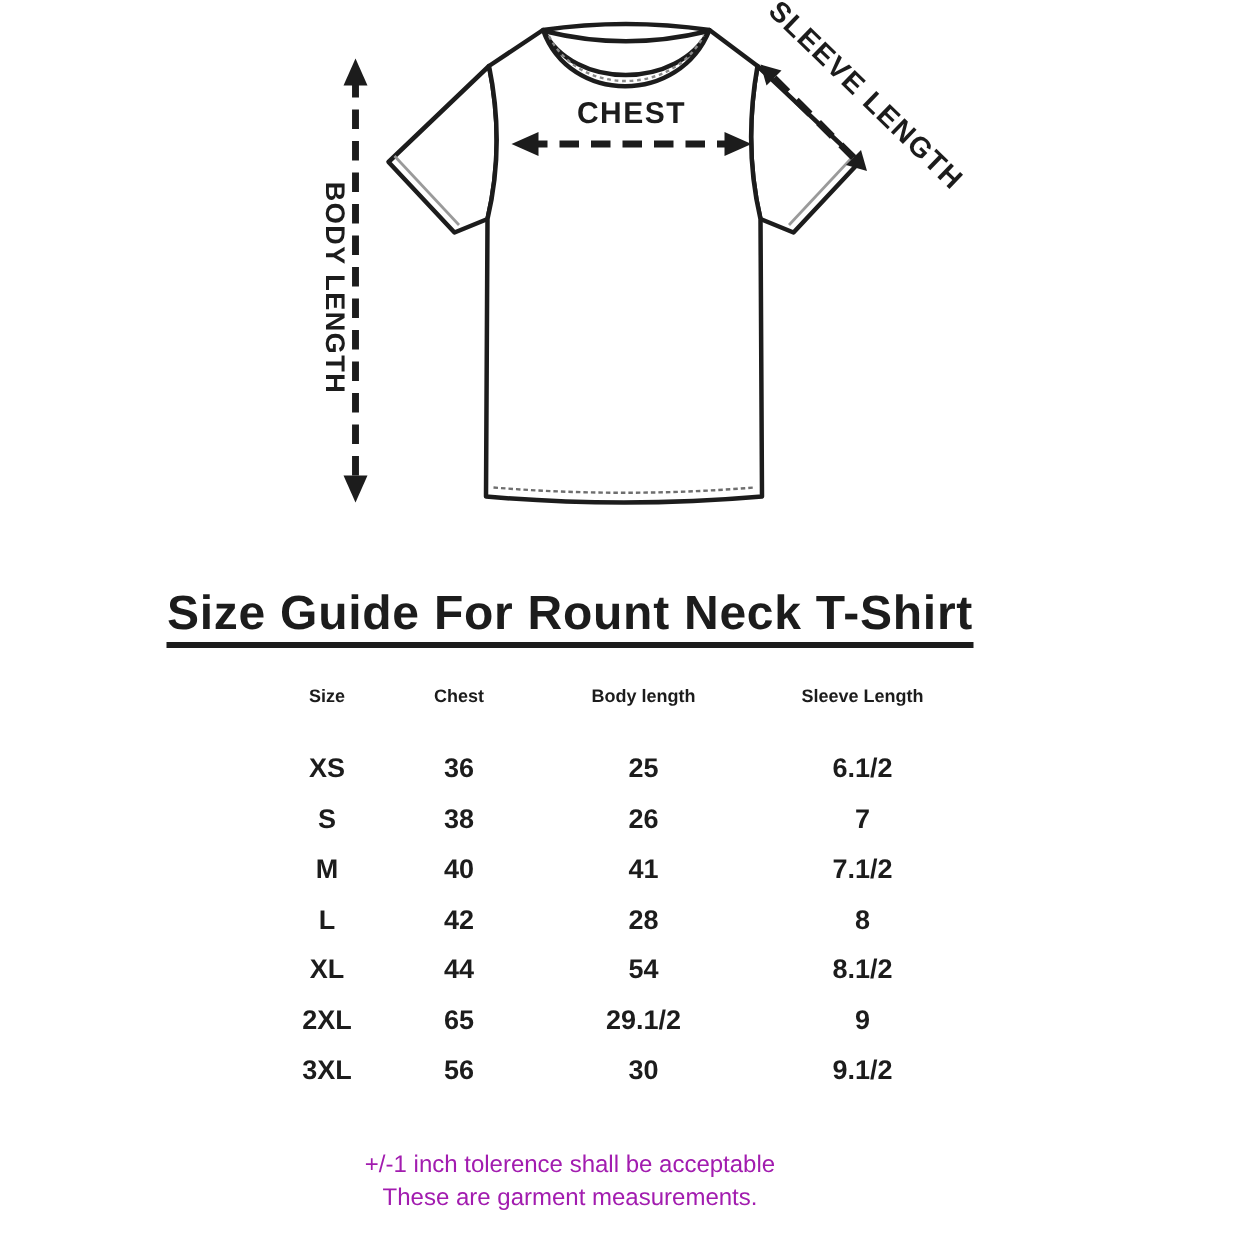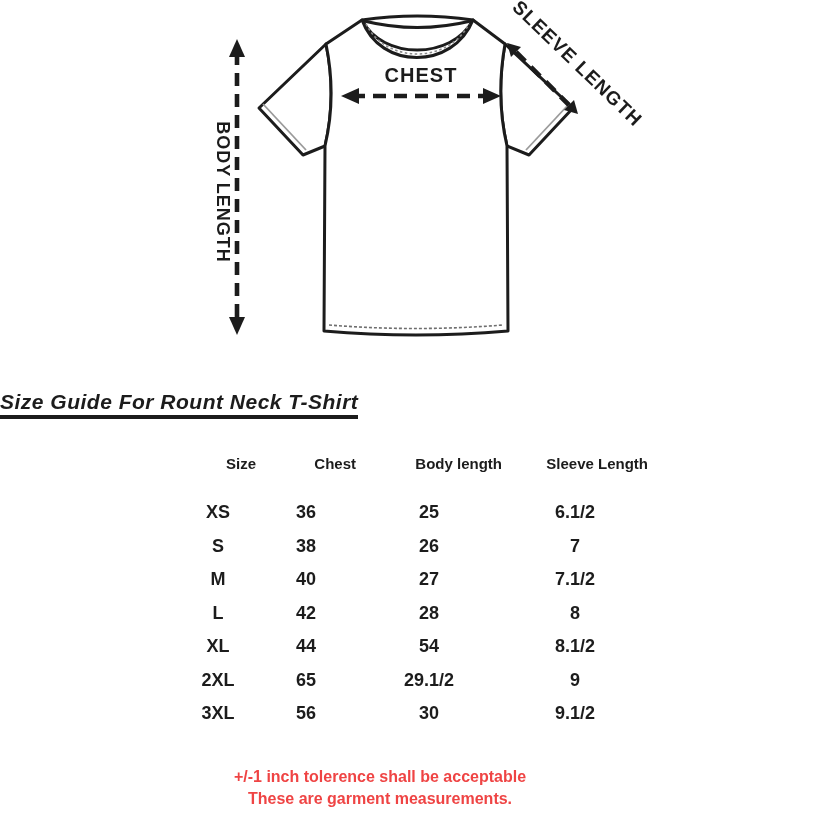--- a/index.html
+++ b/index.html
@@ -3,42 +3,41 @@
 <meta charset="utf-8">
 <style>
   html,body{margin:0;padding:0;background:#fff;}
   .canvas{
     position:relative;width:760px;height:840px;background:#fff;overflow:hidden;
     font-family:"Liberation Sans", sans-serif;color:#1c1c1c;
   }
   .diagram{position:absolute;top:0;left:0;}
   .page-title{
     position:absolute;top:390px;left:0;width:100%;margin:0;
-    text-align:left;font-size:21px;font-weight:bold;color:#1c1c1c;
+    text-align:center;font-size:32px;font-weight:bold;color:#1c1c1c;
     letter-spacing:0.5px;
-    font-style:italic;
   }
   .page-title span{
     border-bottom:4px solid #1c1c1c;padding-bottom:2px;
   }
   .size-table{
     position:absolute;top:452px;left:180px;
     display:grid;grid-template-columns:76px 100px 146px 146px;
     font-weight:bold;font-size:18px;
   }
   .size-table .cell{
     text-align:center;height:33.5px;line-height:33.5px;white-space:nowrap;
   }
   .size-table .hcell{
-    text-align:right;height:44px;line-height:24px;white-space:nowrap;
-    font-size:15px;
+    text-align:center;height:44px;line-height:24px;white-space:nowrap;
+    font-size:12px;
   }
   .footer{
     position:absolute;top:766px;left:0;width:100%;text-align:center;
-    font-weight:bold;font-size:16px;line-height:22px;color:#ef4444;
+    font-weight:normal;font-size:16px;line-height:22px;color:#a21caf;
   }
   .shirt-line{fill:none;stroke:#1c1c1c;stroke-width:3;stroke-linejoin:round;stroke-linecap:round;}
   .shirt-fill{fill:#ffffff;stroke:#1c1c1c;stroke-width:3;stroke-linejoin:round;}
   .stitch{fill:none;stroke:#8a8a8a;stroke-width:1.6;stroke-dasharray:2.5 2.5;}
   .hemstitch{fill:none;stroke:#6e6e6e;stroke-width:1.6;stroke-dasharray:3 2;}
   .cuffline{fill:none;stroke:#9a9a9a;stroke-width:1.8;}
   .measure{fill:none;stroke:#1c1c1c;stroke-width:4.6;stroke-dasharray:13 8;}
   .arrowhead{fill:#1c1c1c;stroke:none;}
   .measure-label{font-family:"Liberation Sans", sans-serif;font-weight:bold;fill:#1c1c1c;}
 </style>
@@ -95,21 +94,21 @@
     <div class="cell">25</div>
     <div class="cell">6.1/2</div>
 
     <div class="cell">S</div>
     <div class="cell">38</div>
     <div class="cell">26</div>
     <div class="cell">7</div>
 
     <div class="cell">M</div>
     <div class="cell">40</div>
-    <div class="cell">27</div>
+    <div class="cell">41</div>
     <div class="cell">7.1/2</div>
 
     <div class="cell">L</div>
     <div class="cell">42</div>
     <div class="cell">28</div>
     <div class="cell">8</div>
 
     <div class="cell">XL</div>
     <div class="cell">44</div>
     <div class="cell">54</div>

